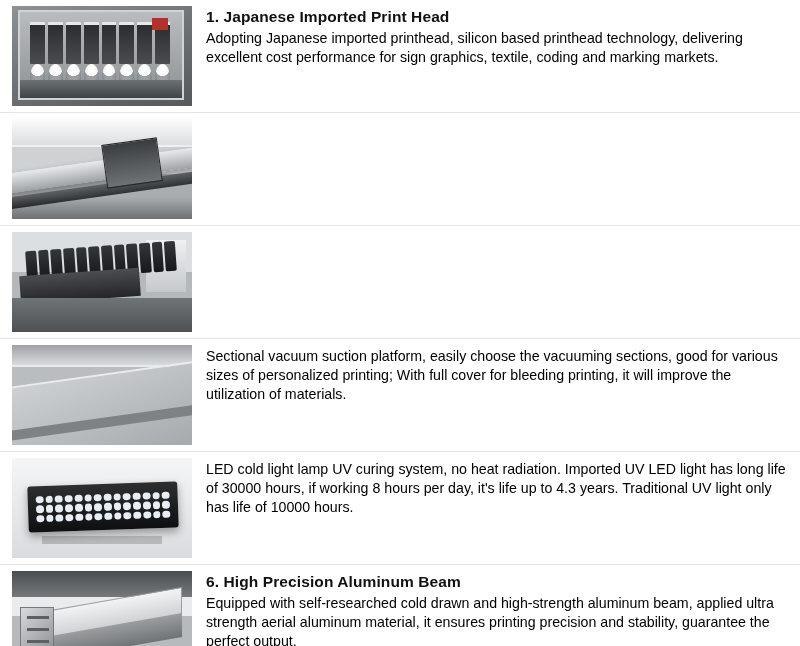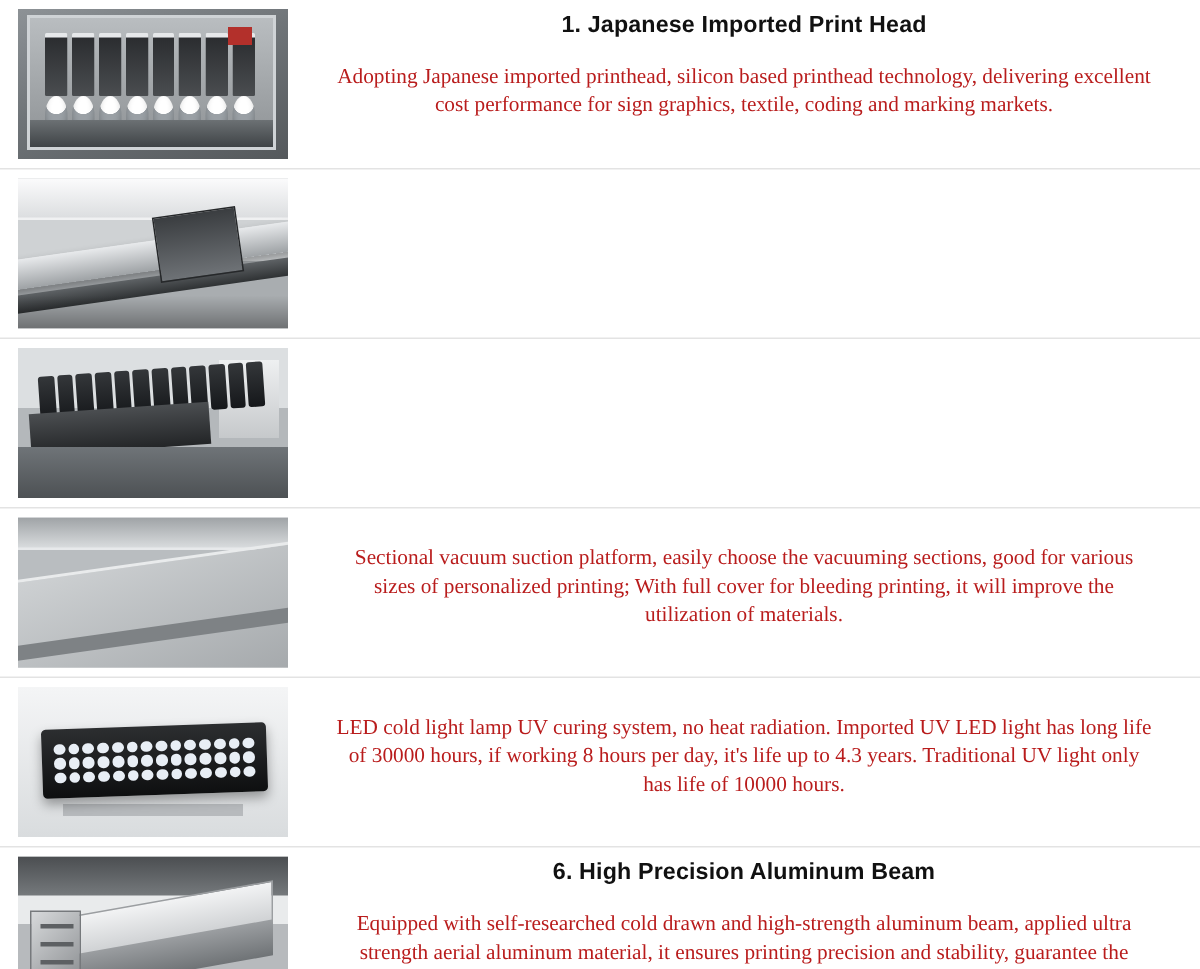--- a/index.html
+++ b/index.html
@@ -33,35 +33,33 @@
     min-width: 180px;
     height: 100px;
     margin: 6px 0 6px 12px;
     position: relative;
     overflow: hidden;
     background: #c9ccce;
   }
   .text-block {
     padding: 8px 14px 8px 14px;
     flex: 1;
-    text-align: center;
   }
   .feature-title {
     font-size: 15.5px;
     font-weight: bold;
     color: #111;
     margin: 0 0 3px 0;
     letter-spacing: 0.1px;
   }
   .feature-desc {
     font-size: 14.2px;
     line-height: 1.35;
-    color: #b91c1c;
-    margin: 16px;
-    font-family: Liberation Serif, serif;
+    color: #000000;
+    margin: 0;
   }
 
   
   .ph-bg {
     position: absolute; inset: 0;
     background: linear-gradient(160deg, #8d9296 0%, #6f7478 45%, #55595c 100%);
   }
   .ph-frame {
     position: absolute; left: 6px; top: 4px; right: 8px; bottom: 6px;
     background: linear-gradient(#b9bdc0, #8e9295);

